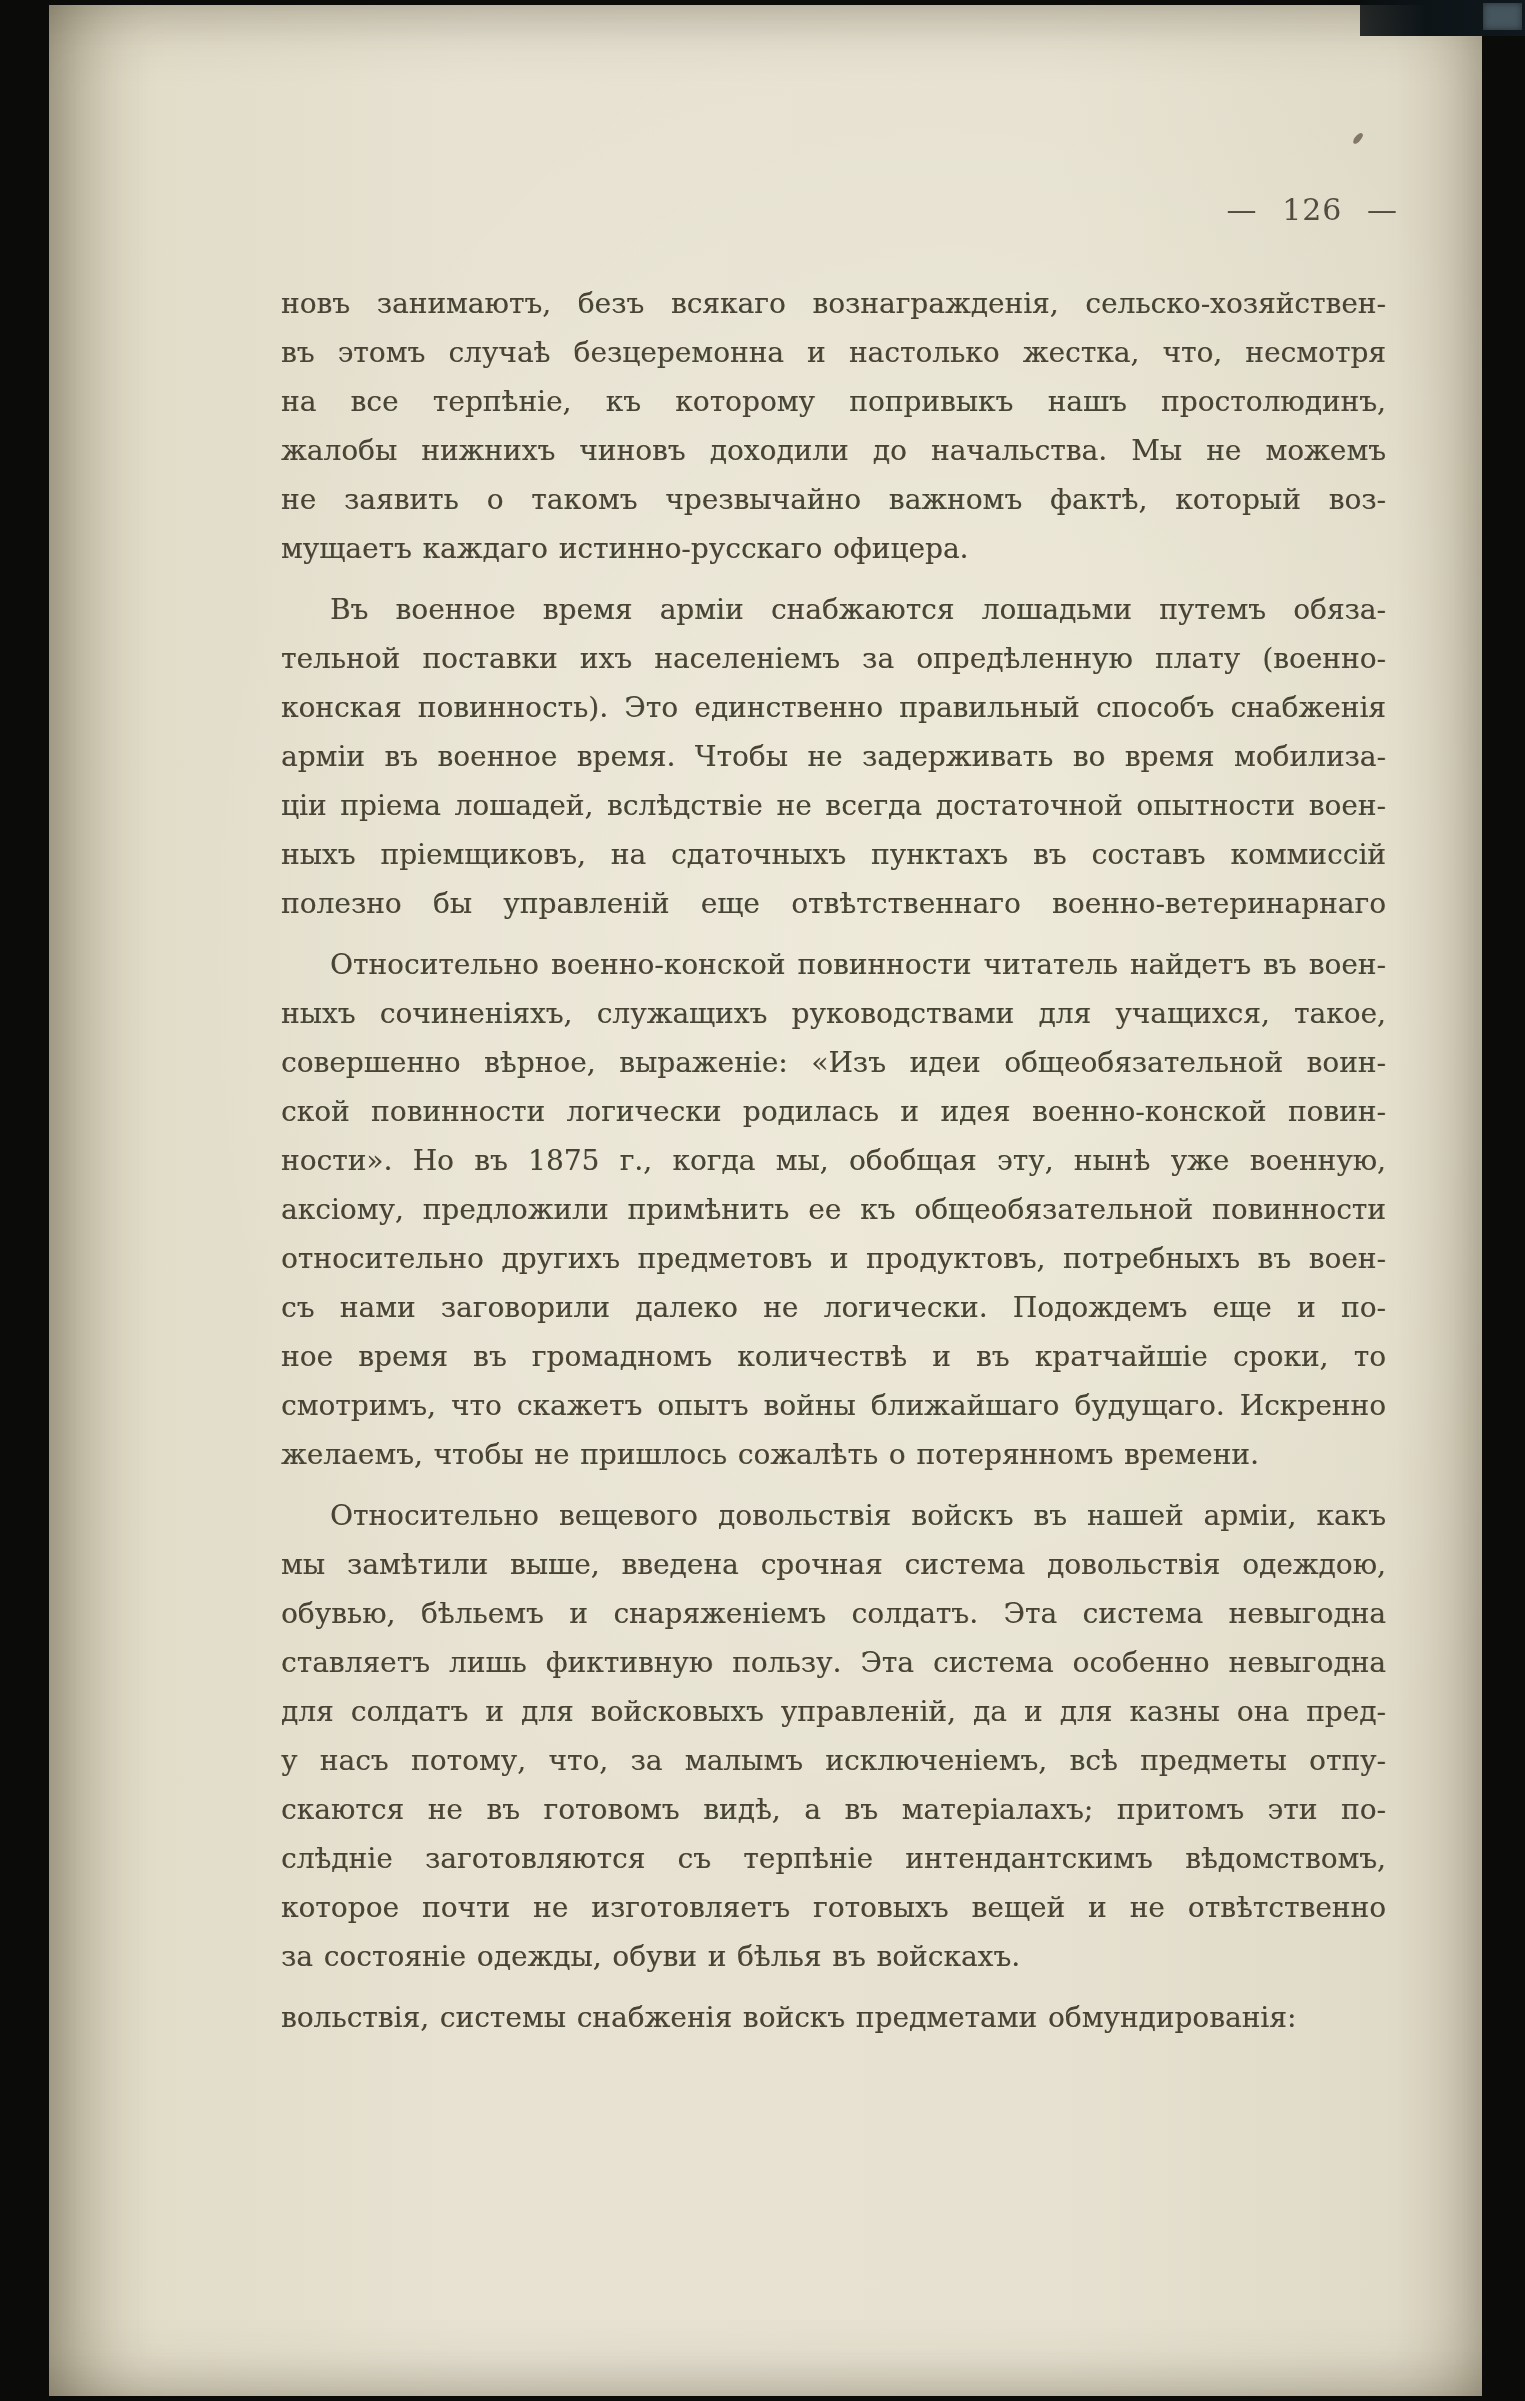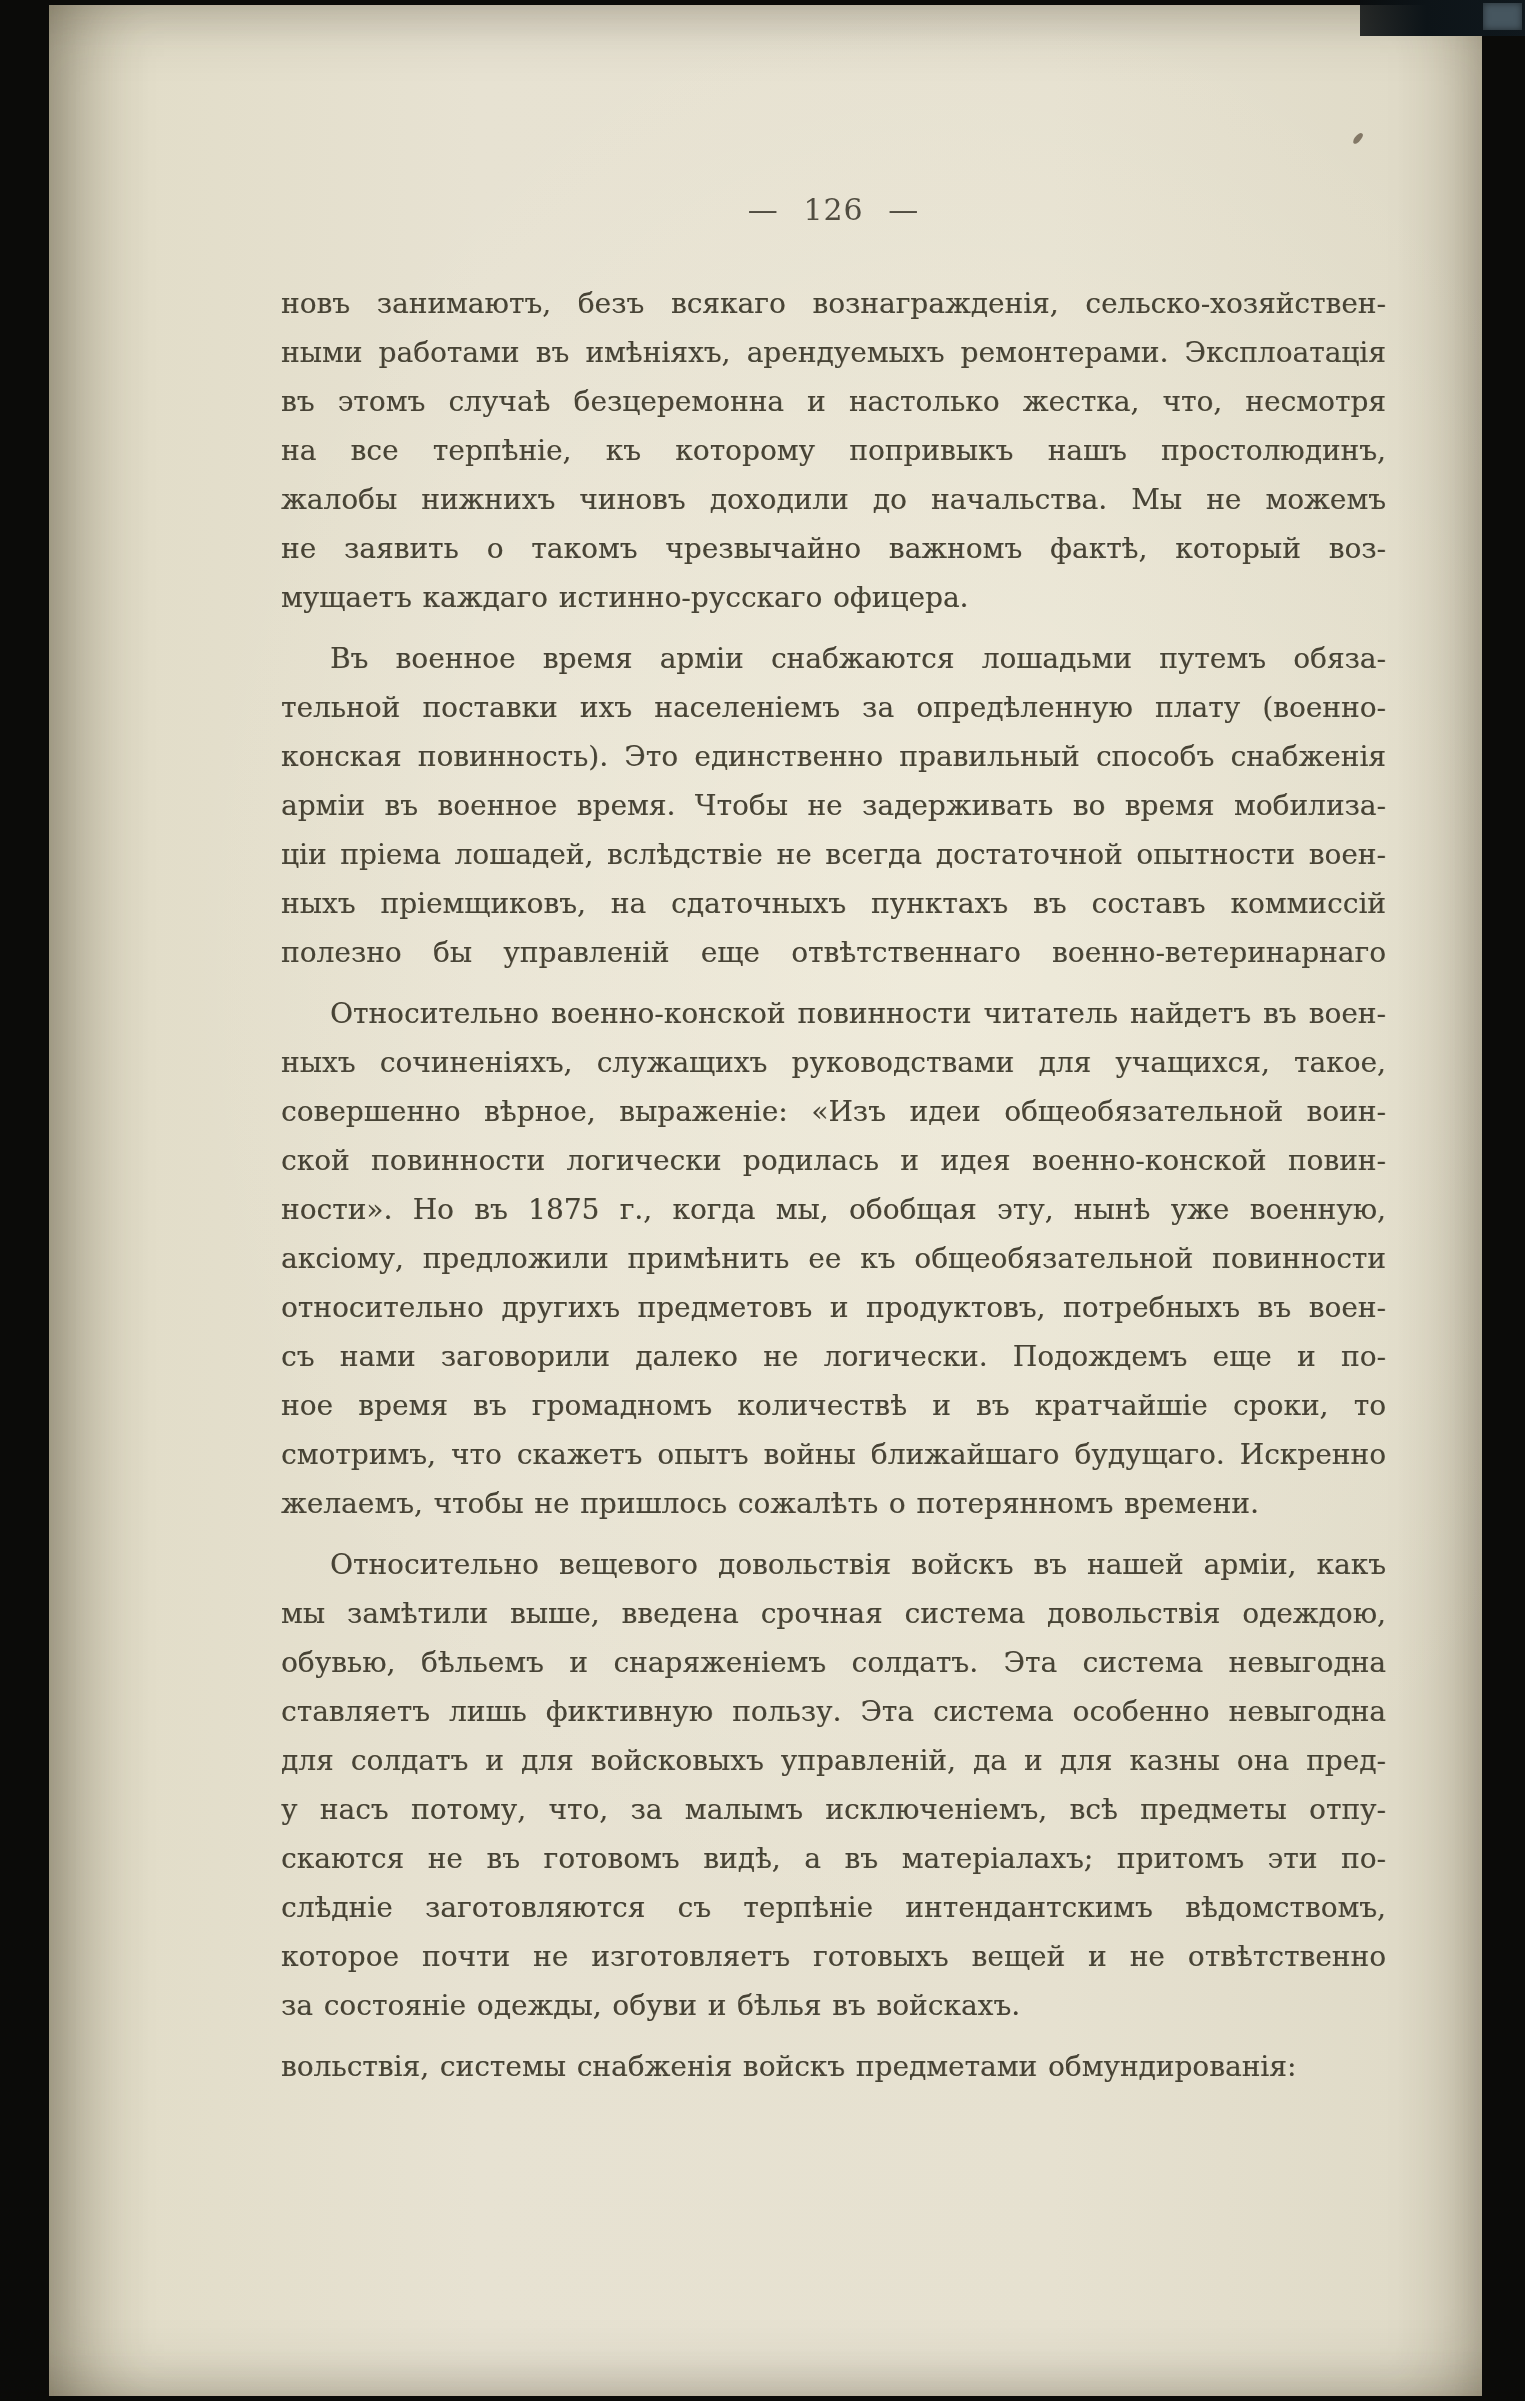--- a/index.html
+++ b/index.html
@@ -36,21 +36,21 @@
       inset 63px 0 81px -45px rgba(55, 48, 28, 0.45),
       inset -54px 0 81px -49px rgba(55, 48, 28, 0.38),
       inset 0 49px 72px -49px rgba(55, 48, 28, 0.30),
       inset 0 -49px 72px -49px rgba(55, 48, 28, 0.30);
   }
   .page-number {
     position: absolute;
     left: 220px;
     top: 187px;
     width: 1129px;
-    text-align: center;
+    text-align: right;
     font-size: 30px;
     color: #514d41;
     word-spacing: 14.4px;
     letter-spacing: 0.9px;
   }
   .text-block {
     position: absolute;
     left: 220px;
     top: 262px;
     width: 1129px;
@@ -108,21 +108,20 @@
 </style>
 </head>
 <body>
 
 <div class="stage">
   <div class="page">
     <div class="page-number">— 126 —</div>
     <div class="text-block">
         <div class="paragraph">
           <div class="line">новъ занимаютъ, безъ всякаго вознагражденія, сельско-хозяйствен-</div>
-          <div class="line">ными работами въ имѣніяхъ, арендуемыхъ ремонтерами. Эксплоатація</div>
           <div class="line">въ этомъ случаѣ безцеремонна и настолько жестка, что, несмотря</div>
           <div class="line">на все терпѣніе, къ которому попривыкъ нашъ простолюдинъ,</div>
           <div class="line">жалобы нижнихъ чиновъ доходили до начальства. Мы не можемъ</div>
           <div class="line">не заявить о такомъ чрезвычайно важномъ фактѣ, который воз-</div>
           <div class="line last">мущаетъ каждаго истинно-русскаго офицера.</div>
         </div>
         <div class="paragraph">
           <div class="line indent">Въ военное время арміи снабжаются лошадьми путемъ обяза-</div>
           <div class="line">тельной поставки ихъ населеніемъ за опредѣленную плату (военно-</div>
           <div class="line">конская повинность). Это единственно правильный способъ снабженія</div>

